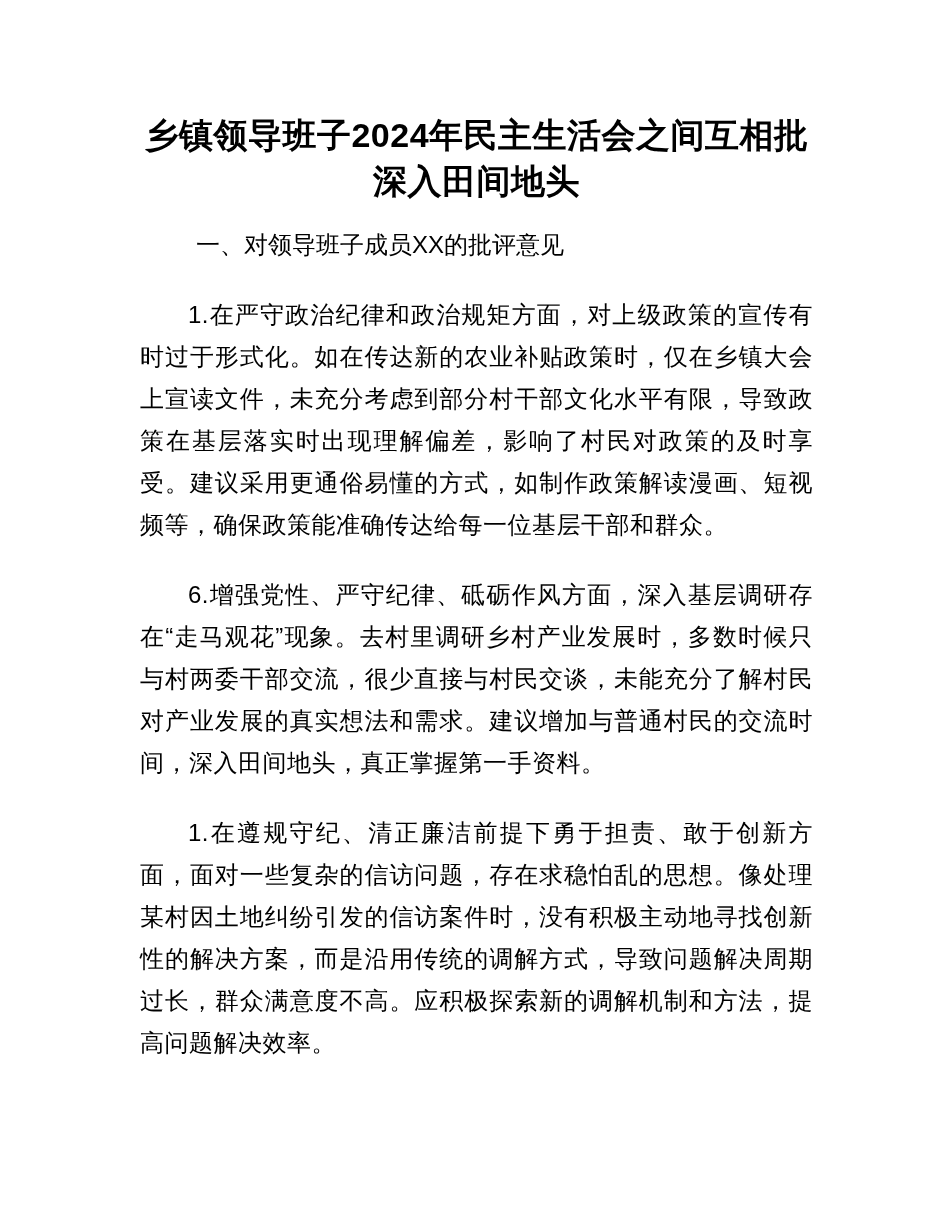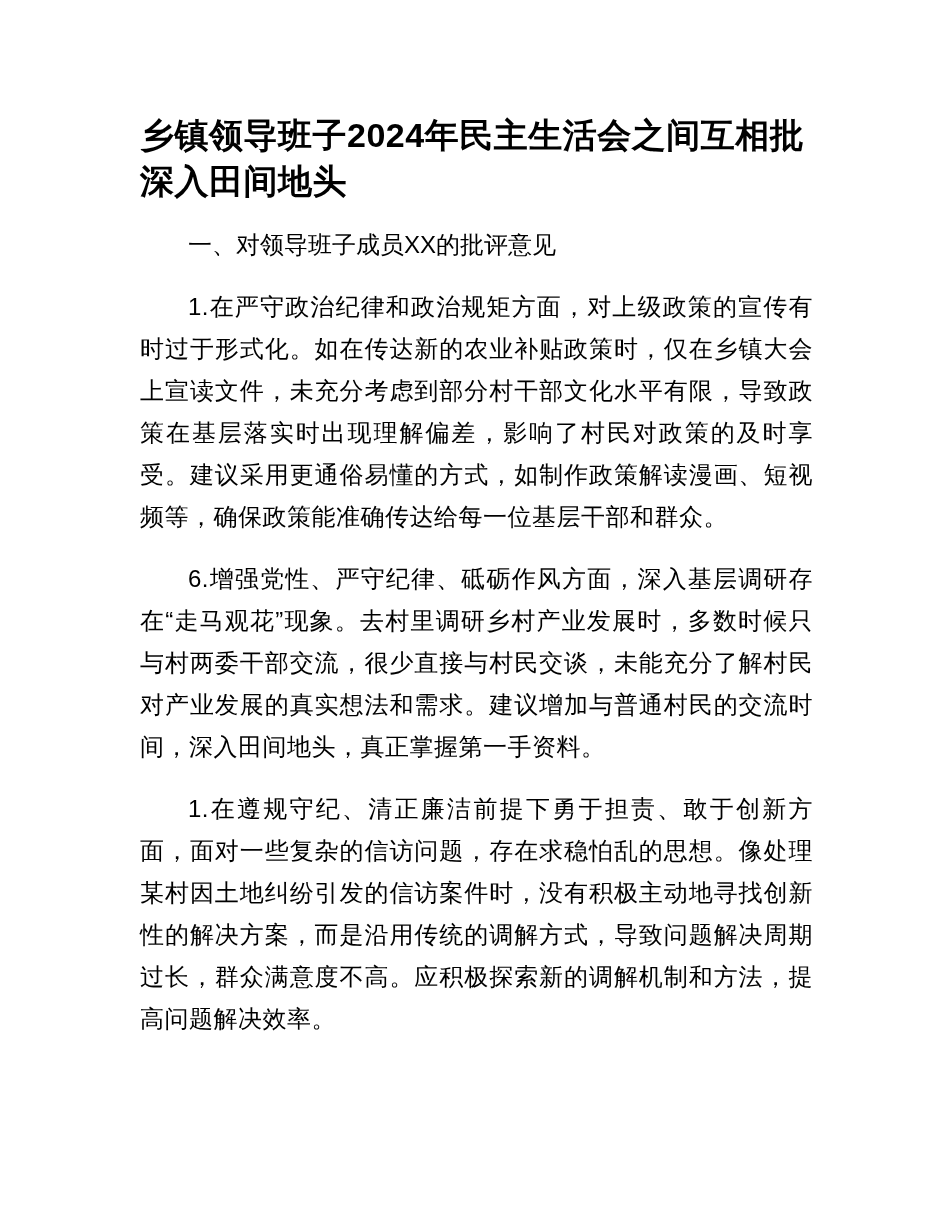--- a/index.html
+++ b/index.html
@@ -19,35 +19,36 @@
     width: 950px;
     min-height: 1230px;
     padding: 112px 137px 40px 140px;
     background: #ffffff;
   }
   .doc-title {
     margin: 0 0 20px 0;
     font-size: 34px;
     line-height: 46px;
     font-weight: 700;
+    text-align: center;
     letter-spacing: 0.5px;
   }
   .doc-title .title-line {
     display: block;
   }
   .section-heading {
-    margin: 0;
+    margin: 8px;
     font-size: 24px;
     line-height: 42px;
     font-weight: 400;
     text-indent: 2em;
     white-space: nowrap;
   }
   .body-paragraph {
-    margin: 20px 0 0 0;
+    margin: 28px 0 0 0;
     font-size: 24px;
     line-height: 42px;
     font-weight: 400;
     text-indent: 2em;
     text-align: justify;
     letter-spacing: 0.5px;
   }
 </style>
 </head>
 <body>

